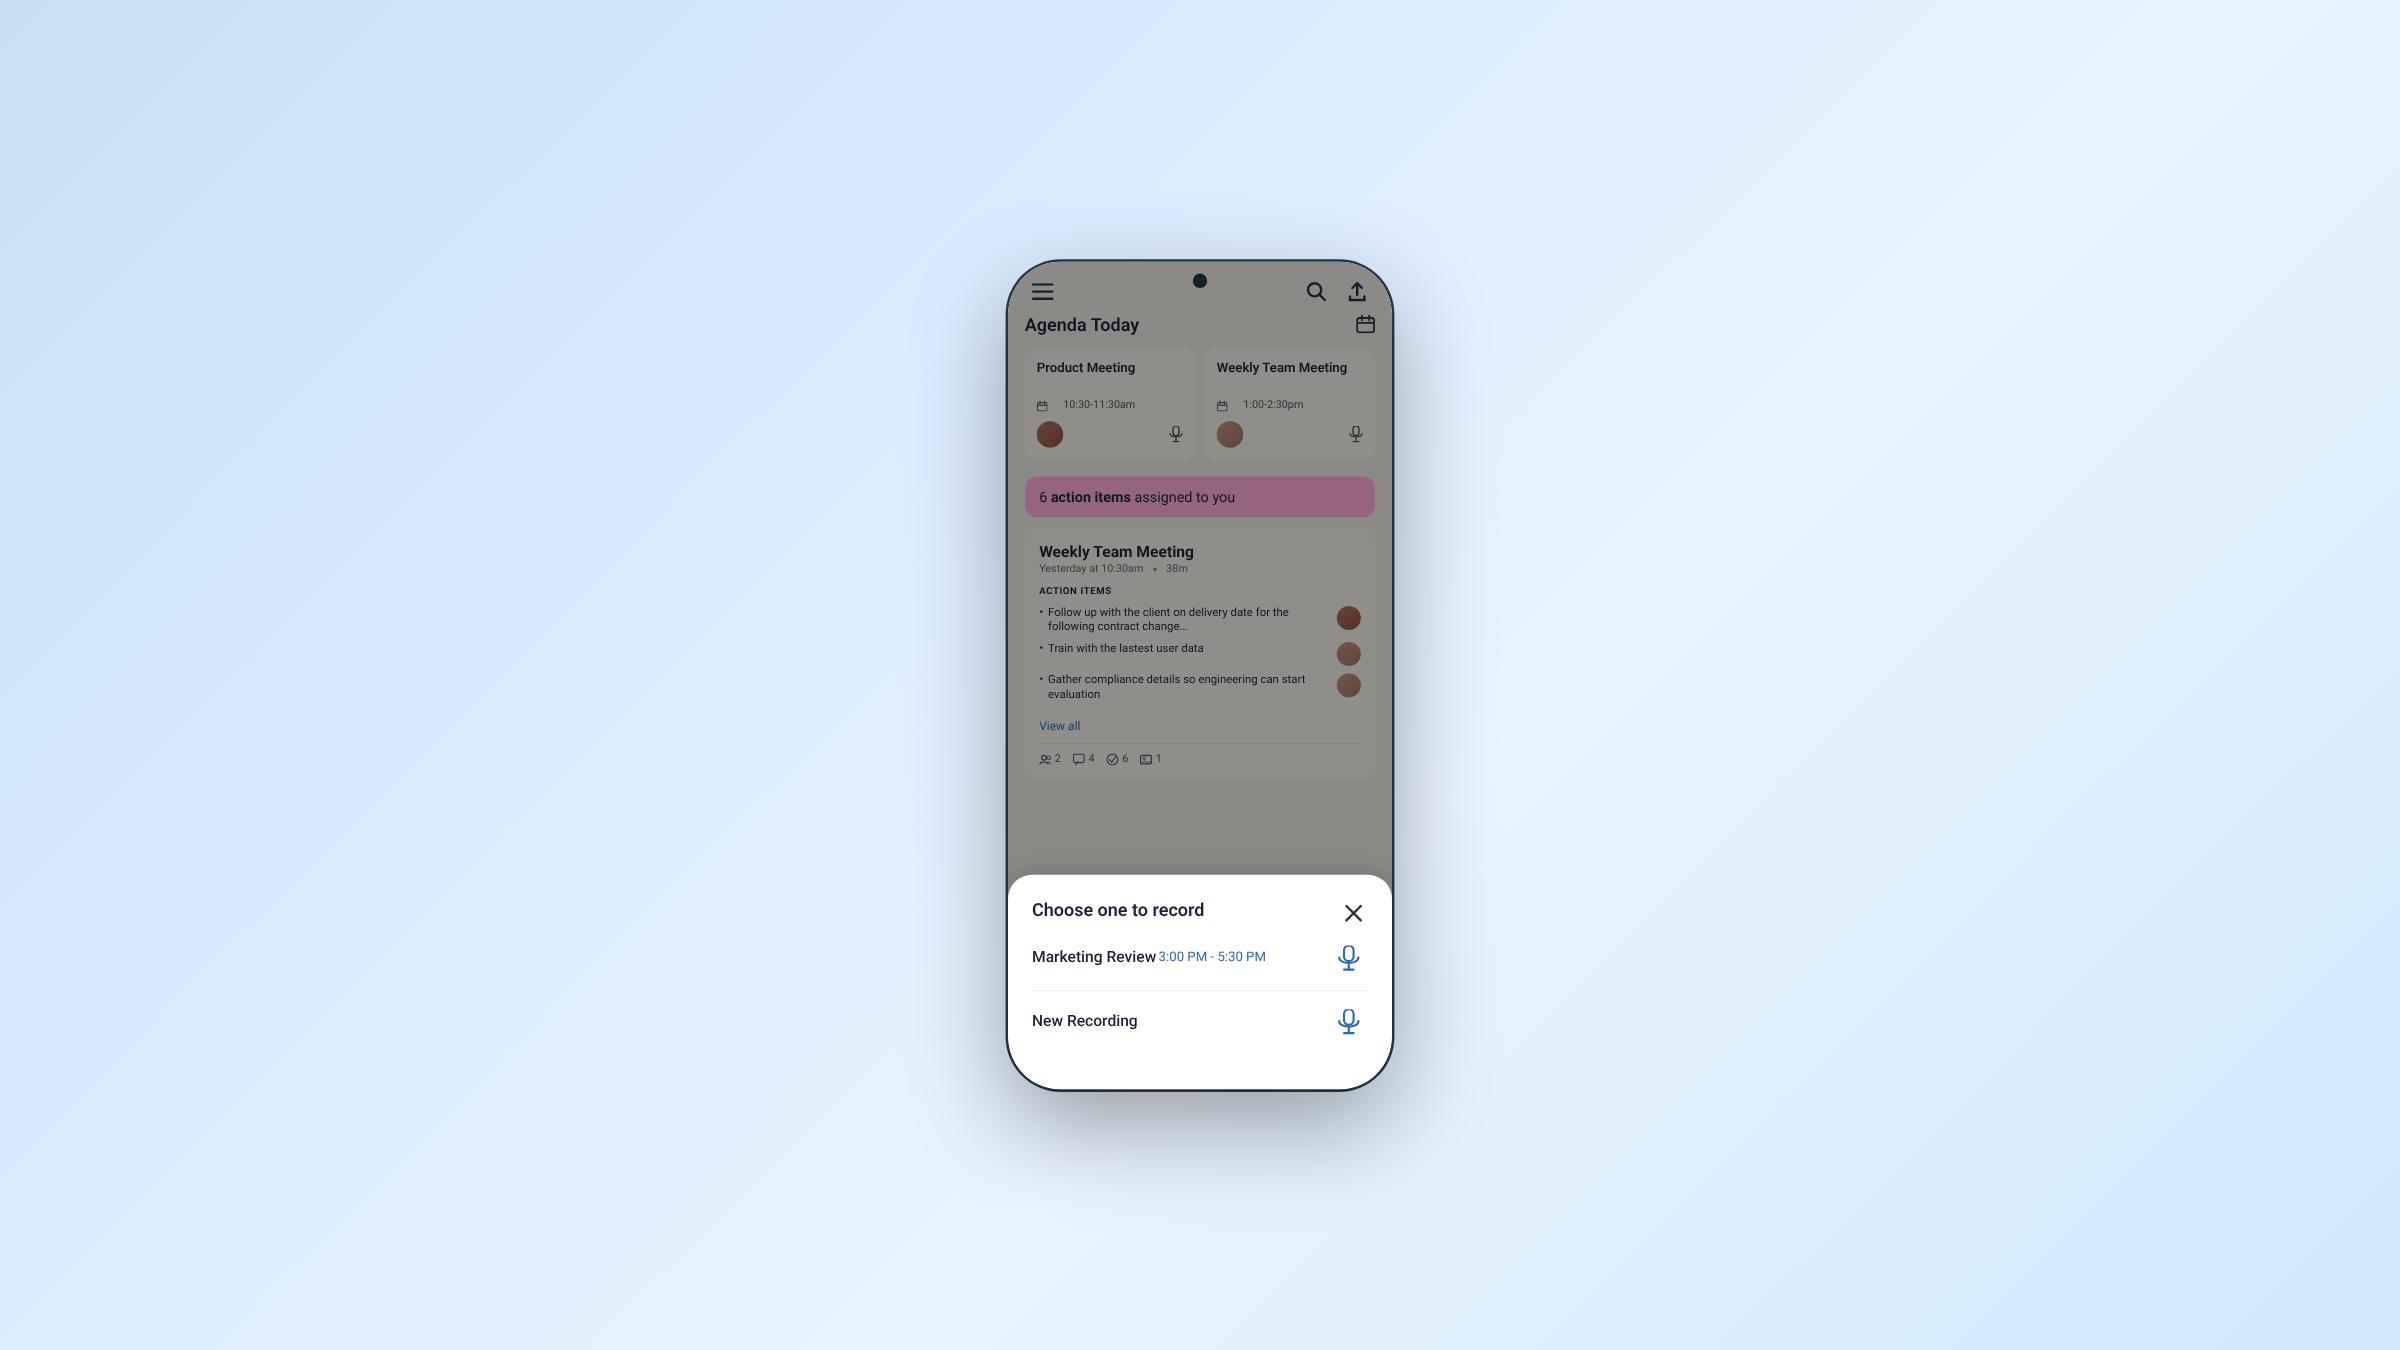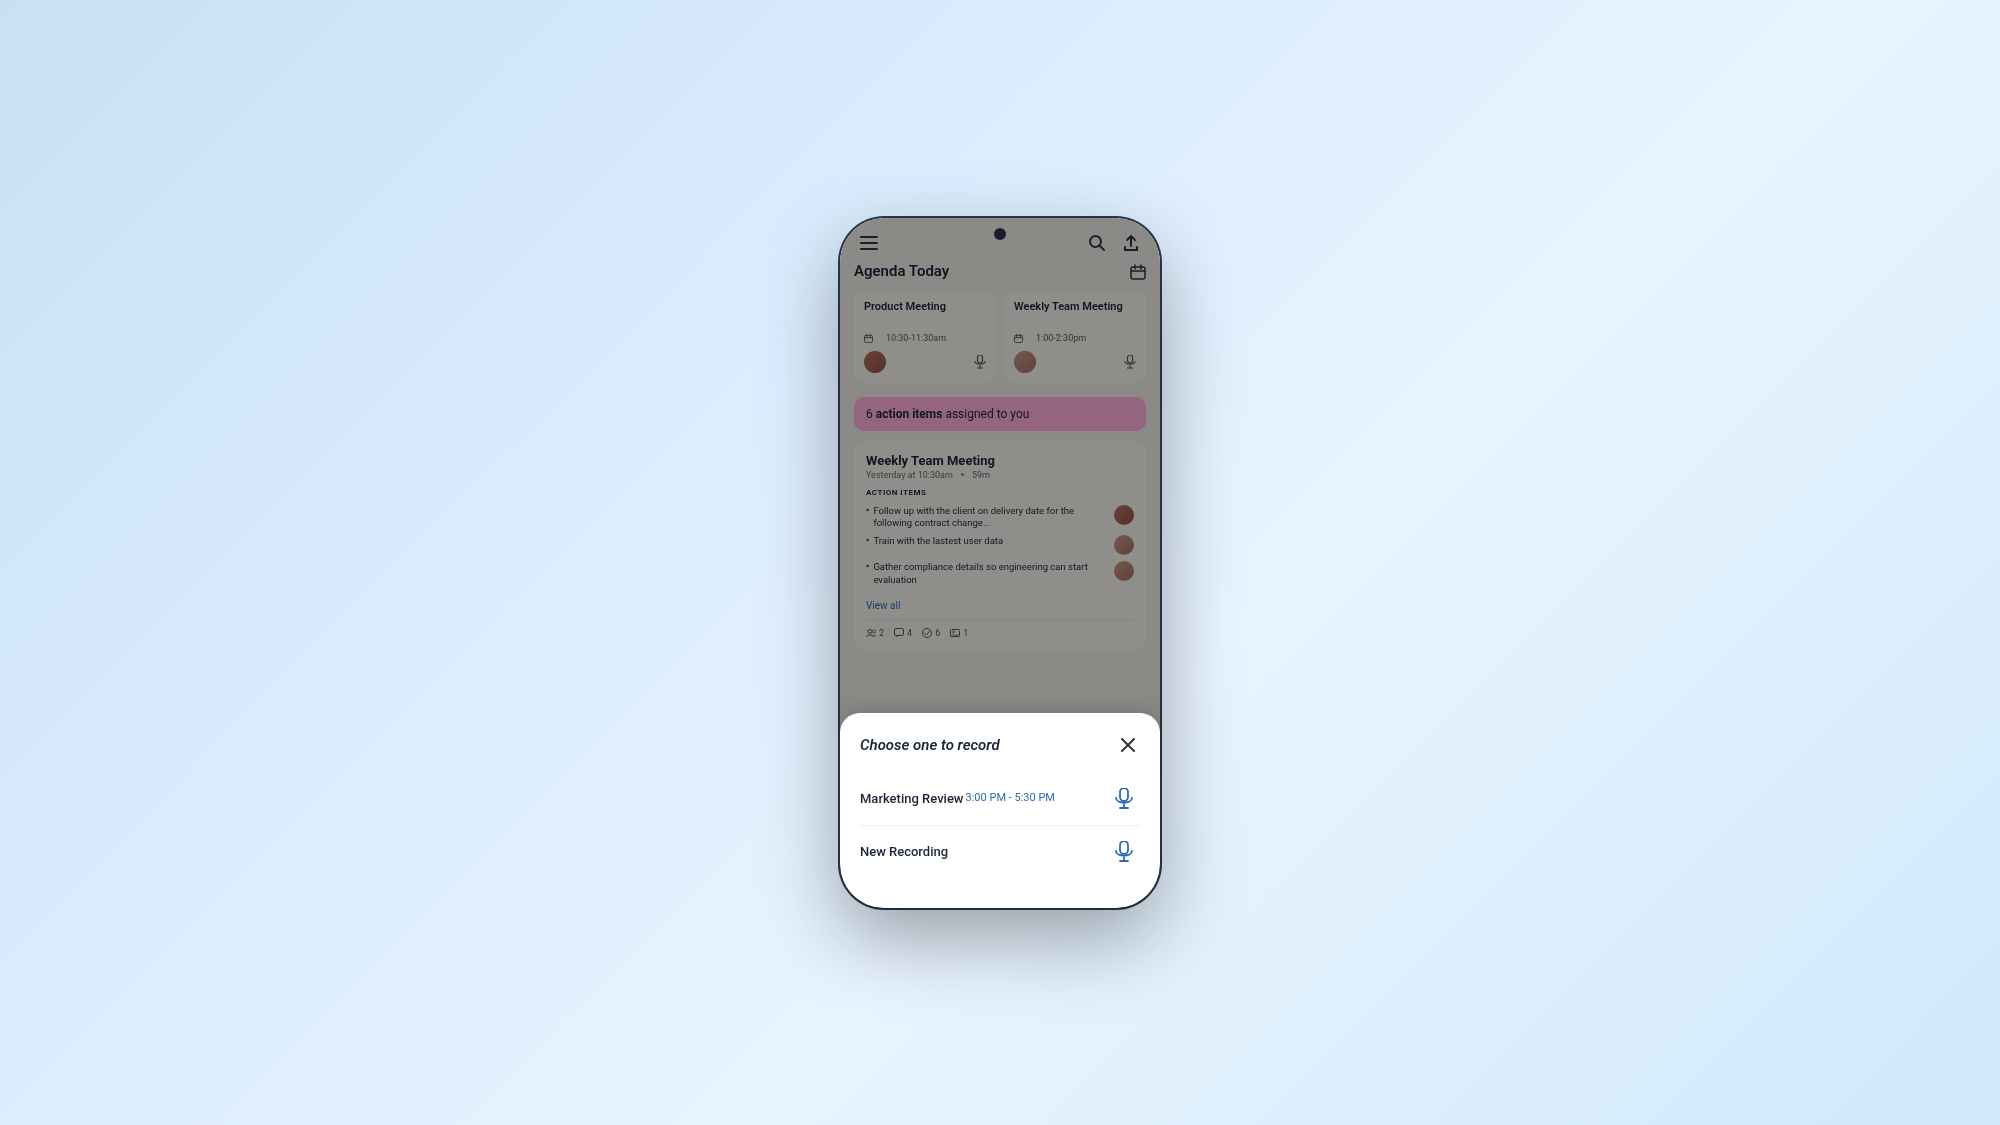--- a/index.html
+++ b/index.html
@@ -85,21 +85,21 @@
     .main-content {
       flex: 1;
       overflow: hidden;
       padding: 0 14px;
       position: relative;
     }
 
     
     .section-header {
       display: flex;
-      align-items: flex-end;
+      align-items: flex-start;
       justify-content: space-between;
       margin-bottom: 10px;
     }
 
     .section-title {
       font-size: 15px;
       font-weight: 600;
       color: #1a2535;
     }
 
@@ -295,24 +295,21 @@
       right: 0;
       background: #ffffff;
       border-radius: 20px 20px 0 0;
       z-index: 20;
       padding: 20px 20px 30px;
       box-shadow: 0 -4px 20px rgba(0,0,0,0.15);
     }
 
     .sheet-header {
       display: flex;
-      align-items: center;
       justify-content: space-between;
-      margin-bottom: 16px;
-      font-style: italic;
     }
 
     .sheet-title {
       font-size: 15px;
       font-weight: 600;
       color: #1a2535;
     }
 
     .close-btn {
       width: 24px;
@@ -474,21 +471,21 @@
         <span>6</span>
         <strong>action items</strong>
         <span> </span><span>assigned to you</span>
       </div>
 
       <div class="meeting-detail-card">
         <div class="meeting-detail-title">Weekly Team Meeting</div>
         <div class="meeting-detail-meta">
           <span>Yesterday at 10:30am</span>
           <div class="meta-dot"></div>
-          <span>59m</span>
+          <span>38m</span>
         </div>
 
         <div class="action-items-label">ACTION ITEMS</div>
 
         
         <div class="action-item-row">
           <div class="action-item-content">
             <span class="action-item-bullet">•</span>
             <span class="action-item-text">Follow up with the client on delivery date for the following contract change...</span>
           </div>

